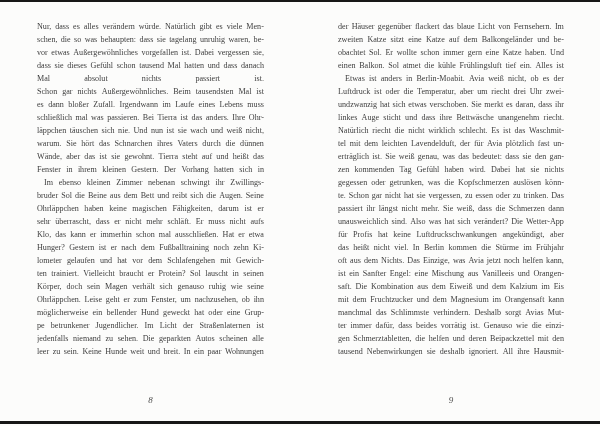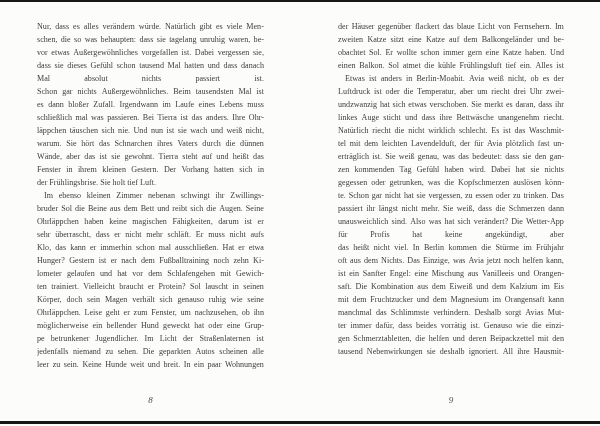--- a/index.html
+++ b/index.html
@@ -70,21 +70,20 @@
     <div class="line"><span>vor</span><span>etwas</span><span>Außergewöhnliches</span><span>vorgefallen</span><span>ist.</span><span>Dabei</span><span>vergessen</span><span>sie,</span></div>
     <div class="line"><span>dass</span><span>sie</span><span>dieses</span><span>Gefühl</span><span>schon</span><span>tausend</span><span>Mal</span><span>hatten</span><span>und</span><span>dass</span><span>danach</span></div>
     <div class="line"><span>Mal</span><span>absolut</span><span>nichts</span><span>passiert</span><span>ist.</span></div>
     <div class="line"><span>Schon</span><span>gar</span><span>nichts</span><span>Außergewöhnliches.</span><span>Beim</span><span>tausendsten</span><span>Mal</span><span>ist</span></div>
     <div class="line"><span>es</span><span>dann</span><span>bloßer</span><span>Zufall.</span><span>Irgendwann</span><span>im</span><span>Laufe</span><span>eines</span><span>Lebens</span><span>muss</span></div>
     <div class="line"><span>schließlich</span><span>mal</span><span>was</span><span>passieren.</span><span>Bei</span><span>Tierra</span><span>ist</span><span>das</span><span>anders.</span><span>Ihre</span><span>Ohr-</span></div>
     <div class="line"><span>läppchen</span><span>täuschen</span><span>sich</span><span>nie.</span><span>Und</span><span>nun</span><span>ist</span><span>sie</span><span>wach</span><span>und</span><span>weiß</span><span>nicht,</span></div>
     <div class="line"><span>warum.</span><span>Sie</span><span>hört</span><span>das</span><span>Schnarchen</span><span>ihres</span><span>Vaters</span><span>durch</span><span>die</span><span>dünnen</span></div>
     <div class="line"><span>Wände,</span><span>aber</span><span>das</span><span>ist</span><span>sie</span><span>gewohnt.</span><span>Tierra</span><span>steht</span><span>auf</span><span>und</span><span>heißt</span><span>das</span></div>
     <div class="line"><span>Fenster</span><span>in</span><span>ihrem</span><span>kleinen</span><span>Gestern.</span><span>Der</span><span>Vorhang</span><span>hatten</span><span>sich</span><span>in</span></div>
-    <div class="line end">der Frühlingsbrise. Sie holt tief Luft.</div>
     <div class="line indent"><span>Im</span><span>ebenso</span><span>kleinen</span><span>Zimmer</span><span>nebenan</span><span>schwingt</span><span>ihr</span><span>Zwillings-</span></div>
     <div class="line"><span>bruder</span><span>Sol</span><span>die</span><span>Beine</span><span>aus</span><span>dem</span><span>Bett</span><span>und</span><span>reibt</span><span>sich</span><span>die</span><span>Augen.</span><span>Seine</span></div>
     <div class="line"><span>Ohrläppchen</span><span>haben</span><span>keine</span><span>magischen</span><span>Fähigkeiten,</span><span>darum</span><span>ist</span><span>er</span></div>
     <div class="line"><span>sehr</span><span>überrascht,</span><span>dass</span><span>er</span><span>nicht</span><span>mehr</span><span>schläft.</span><span>Er</span><span>muss</span><span>nicht</span><span>aufs</span></div>
     <div class="line"><span>Klo,</span><span>das</span><span>kann</span><span>er</span><span>immerhin</span><span>schon</span><span>mal</span><span>ausschließen.</span><span>Hat</span><span>er</span><span>etwa</span></div>
     <div class="line"><span>Hunger?</span><span>Gestern</span><span>ist</span><span>er</span><span>nach</span><span>dem</span><span>Fußballtraining</span><span>noch</span><span>zehn</span><span>Ki-</span></div>
     <div class="line"><span>lometer</span><span>gelaufen</span><span>und</span><span>hat</span><span>vor</span><span>dem</span><span>Schlafengehen</span><span>mit</span><span>Gewich-</span></div>
     <div class="line"><span>ten</span><span>trainiert.</span><span>Vielleicht</span><span>braucht</span><span>er</span><span>Protein?</span><span>Sol</span><span>lauscht</span><span>in</span><span>seinen</span></div>
     <div class="line"><span>Körper,</span><span>doch</span><span>sein</span><span>Magen</span><span>verhält</span><span>sich</span><span>genauso</span><span>ruhig</span><span>wie</span><span>seine</span></div>
     <div class="line"><span>Ohrläppchen.</span><span>Leise</span><span>geht</span><span>er</span><span>zum</span><span>Fenster,</span><span>um</span><span>nachzusehen,</span><span>ob</span><span>ihn</span></div>
@@ -104,21 +103,21 @@
     <div class="line"><span>undzwanzig</span><span>hat</span><span>sich</span><span>etwas</span><span>verschoben.</span><span>Sie</span><span>merkt</span><span>es</span><span>daran,</span><span>dass</span><span>ihr</span></div>
     <div class="line"><span>linkes</span><span>Auge</span><span>sticht</span><span>und</span><span>dass</span><span>ihre</span><span>Bettwäsche</span><span>unangenehm</span><span>riecht.</span></div>
     <div class="line"><span>Natürlich</span><span>riecht</span><span>die</span><span>nicht</span><span>wirklich</span><span>schlecht.</span><span>Es</span><span>ist</span><span>das</span><span>Waschmit-</span></div>
     <div class="line"><span>tel</span><span>mit</span><span>dem</span><span>leichten</span><span>Lavendelduft,</span><span>der</span><span>für</span><span>Avia</span><span>plötzlich</span><span>fast</span><span>un-</span></div>
     <div class="line"><span>erträglich</span><span>ist.</span><span>Sie</span><span>weiß</span><span>genau,</span><span>was</span><span>das</span><span>bedeutet:</span><span>dass</span><span>sie</span><span>den</span><span>gan-</span></div>
     <div class="line"><span>zen</span><span>kommenden</span><span>Tag</span><span>Gefühl</span><span>haben</span><span>wird.</span><span>Dabei</span><span>hat</span><span>sie</span><span>nichts</span></div>
     <div class="line"><span>gegessen</span><span>oder</span><span>getrunken,</span><span>was</span><span>die</span><span>Kopfschmerzen</span><span>auslösen</span><span>könn-</span></div>
     <div class="line"><span>te.</span><span>Schon</span><span>gar</span><span>nicht</span><span>hat</span><span>sie</span><span>vergessen,</span><span>zu</span><span>essen</span><span>oder</span><span>zu</span><span>trinken.</span><span>Das</span></div>
     <div class="line"><span>passiert</span><span>ihr</span><span>längst</span><span>nicht</span><span>mehr.</span><span>Sie</span><span>weiß,</span><span>dass</span><span>die</span><span>Schmerzen</span><span>dann</span></div>
     <div class="line"><span>unausweichlich</span><span>sind.</span><span>Also</span><span>was</span><span>hat</span><span>sich</span><span>verändert?</span><span>Die</span><span>Wetter-App</span></div>
-    <div class="line"><span>für</span><span>Profis</span><span>hat</span><span>keine</span><span>angekündigt,</span><span>aber</span></div>
+    <div class="line"><span>für</span><span>Profis</span><span>hat</span><span>keine</span><span>Luftdruckschwankungen</span><span>angekündigt,</span><span>aber</span></div>
     <div class="line"><span>das</span><span>heißt</span><span>nicht</span><span>viel.</span><span>In</span><span>Berlin</span><span>kommen</span><span>die</span><span>Stürme</span><span>im</span><span>Frühjahr</span></div>
     <div class="line"><span>oft</span><span>aus</span><span>dem</span><span>Nichts.</span><span>Das</span><span>Einzige,</span><span>was</span><span>Avia</span><span>jetzt</span><span>noch</span><span>helfen</span><span>kann,</span></div>
     <div class="line"><span>ist</span><span>ein</span><span>Sanfter</span><span>Engel:</span><span>eine</span><span>Mischung</span><span>aus</span><span>Vanilleeis</span><span>und</span><span>Orangen-</span></div>
     <div class="line"><span>saft.</span><span>Die</span><span>Kombination</span><span>aus</span><span>dem</span><span>Eiweiß</span><span>und</span><span>dem</span><span>Kalzium</span><span>im</span><span>Eis</span></div>
     <div class="line"><span>mit</span><span>dem</span><span>Fruchtzucker</span><span>und</span><span>dem</span><span>Magnesium</span><span>im</span><span>Orangensaft</span><span>kann</span></div>
     <div class="line"><span>manchmal</span><span>das</span><span>Schlimmste</span><span>verhindern.</span><span>Deshalb</span><span>sorgt</span><span>Avias</span><span>Mut-</span></div>
     <div class="line"><span>ter</span><span>immer</span><span>dafür,</span><span>dass</span><span>beides</span><span>vorrätig</span><span>ist.</span><span>Genauso</span><span>wie</span><span>die</span><span>einzi-</span></div>
     <div class="line"><span>gen</span><span>Schmerztabletten,</span><span>die</span><span>helfen</span><span>und</span><span>deren</span><span>Beipackzettel</span><span>mit</span><span>den</span></div>
     <div class="line"><span>tausend</span><span>Nebenwirkungen</span><span>sie</span><span>deshalb</span><span>ignoriert.</span><span>All</span><span>ihre</span><span>Hausmit-</span></div>
   </div>

